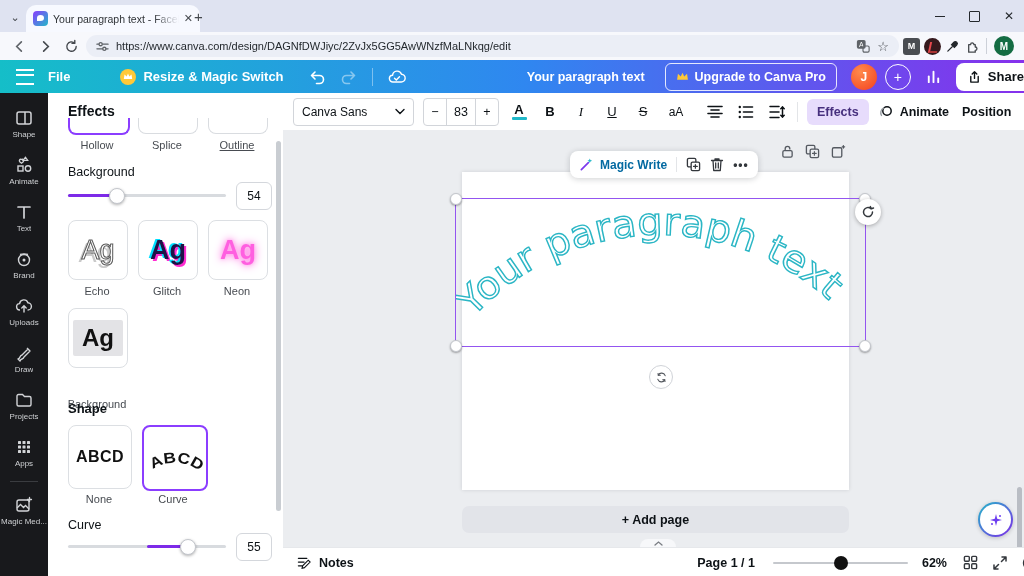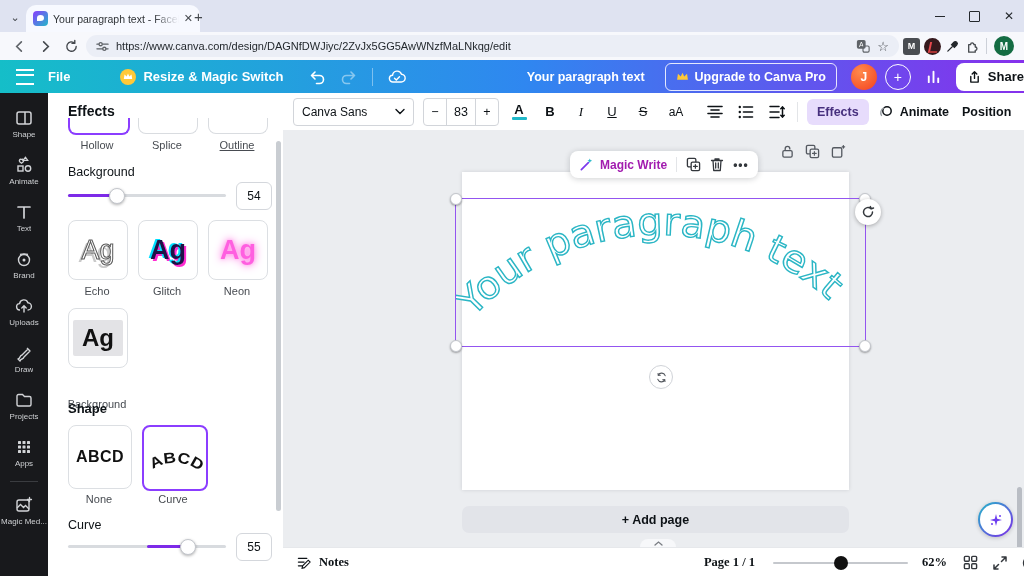--- a/index.html
+++ b/index.html
@@ -86,38 +86,38 @@
   .color-a{flex-direction:column;gap:1px;font-weight:bold;font-size:13px;line-height:12px;}
   .color-bar{width:15px;height:3px;background:#1fb8c9;border-radius:1px;}
   .tt-div{width:1px;height:20px;background:#e3e5e8;flex:none;}
   .effects-pill{height:26px;padding:0 10px;border-radius:6px;background:#e7dcfc;color:#47307e;font-size:12.5px;font-weight:bold;display:flex;align-items:center;flex:none;}
   .tt-text{font-size:12.5px;color:#0d1216;font-weight:600;white-space:nowrap;}
 
   
   #canvasarea{left:283px;top:130px;width:741px;height:417px;background:#ebedf0;overflow:hidden;}
   .page{left:179px;top:42px;width:387px;height:318px;background:#fff;box-shadow:0 0 4px rgba(14,19,24,.12);}
   .floatbar{left:287px;top:21px;height:27px;background:#fff;border-radius:8px;box-shadow:0 1px 6px rgba(14,19,24,.2);padding:0 9px;gap:9px;}
-  .fb-label{font-size:12px;font-weight:bold;color:#a21caf;white-space:nowrap;}
+  .fb-label{font-size:12px;font-weight:bold;color:#0369a1;white-space:nowrap;}
   .fb-div{width:1px;height:15px;background:#e3e5e8;}
   .dots{font-size:12px;font-weight:bold;color:#33373c;letter-spacing:1px;}
   .elem-icons{left:498px;top:14px;gap:11px;color:#545960;}
   .selbox{left:172px;top:68px;width:409px;height:147px;border:1.5px solid #9355f0;pointer-events:none;}
   .handle{width:10px;height:10px;border-radius:50%;background:#fff;border:1px solid #c3c6cc;box-shadow:0 1px 2px rgba(0,0,0,.35);}
   .rotate-handle{left:572px;top:69px;width:26px;height:26px;border-radius:50%;background:#fff;box-shadow:0 1px 4px rgba(0,0,0,.3);justify-content:center;}
   .overflow-handle{left:366px;top:235px;width:22px;height:22px;border-radius:50%;background:#fff;border:1px solid #d0d3d8;justify-content:center;color:#55595f;}
   .addpage{left:179px;top:376px;width:387px;height:27px;background:#e2e4e9;border-radius:7px;justify-content:center;font-size:12.5px;font-weight:bold;color:#0d1216;}
   .aibtn{left:695px;top:372px;width:31px;height:31px;border-radius:50%;border:2px solid transparent;
     background:linear-gradient(#fff,#fff) padding-box,linear-gradient(135deg,#22b8c8,#7d2ae8) border-box;
     display:flex;align-items:center;justify-content:center;box-shadow:0 1px 4px rgba(0,0,0,.2);}
   .collapse-tab{left:357px;top:409px;width:36px;height:8px;background:#f7f8fa;border-radius:8px 8px 0 0;justify-content:center;color:#7a7e84;}
   .win-scroll{left:1017px;top:487px;width:5px;height:62px;background:#b9bdc4;border-radius:3px;}
 
   
   #statusbar{left:283px;top:547px;width:741px;height:29px;background:#fff;border-top:1px solid #e6e8eb;display:flex;align-items:center;padding:0 14px;color:#0d1216;}
-  .sb-label{font-size:12.5px;font-weight:bold;font-family:Liberation Serif, serif;}
+  .sb-label{font-size:12.5px;font-weight:bold;}
   .zoomtrack{width:135px;height:2px;background:#c5c8cd;border-radius:1px;position:relative;margin:0 14px 0 18px;}
   .zoomknob{position:absolute;left:45%;top:-6px;width:14px;height:14px;border-radius:50%;background:#111;}
   .sb-icons{gap:15px;color:#33373c;}
 </style>
 </head>
 <body>
 
 <div id="tabstrip" class="abs">
   <div class="abs flex tab-chevron">⌄</div>
   <div class="abs flex tab">

